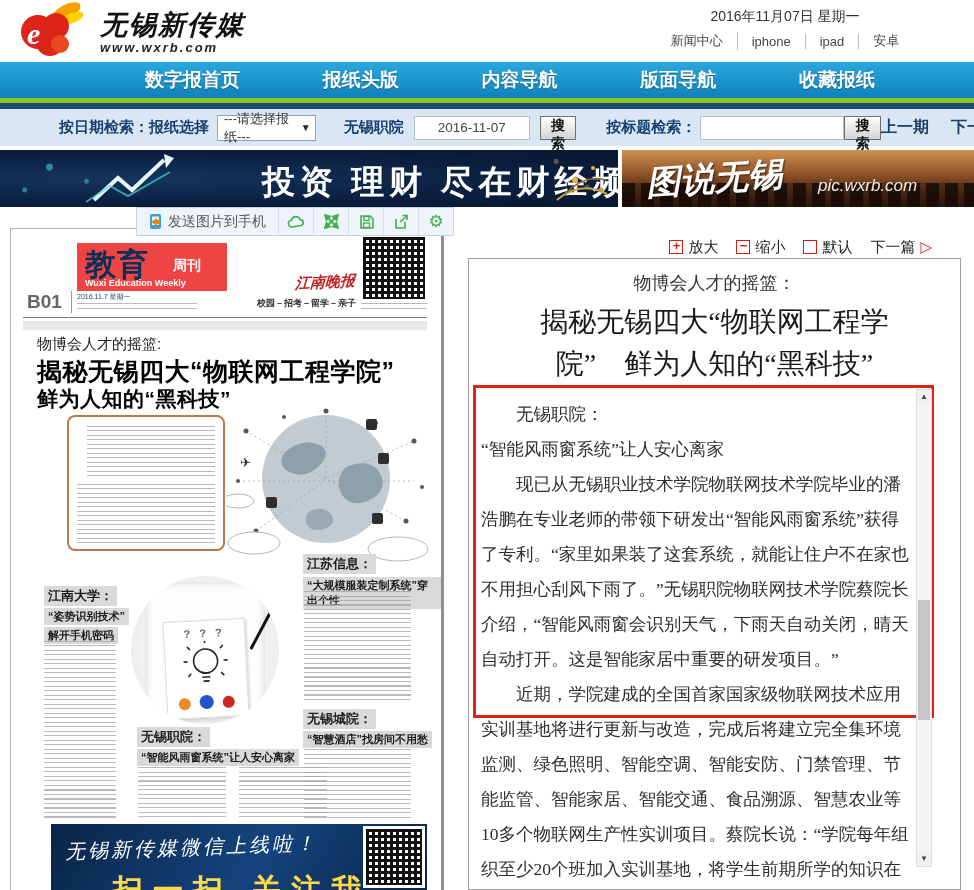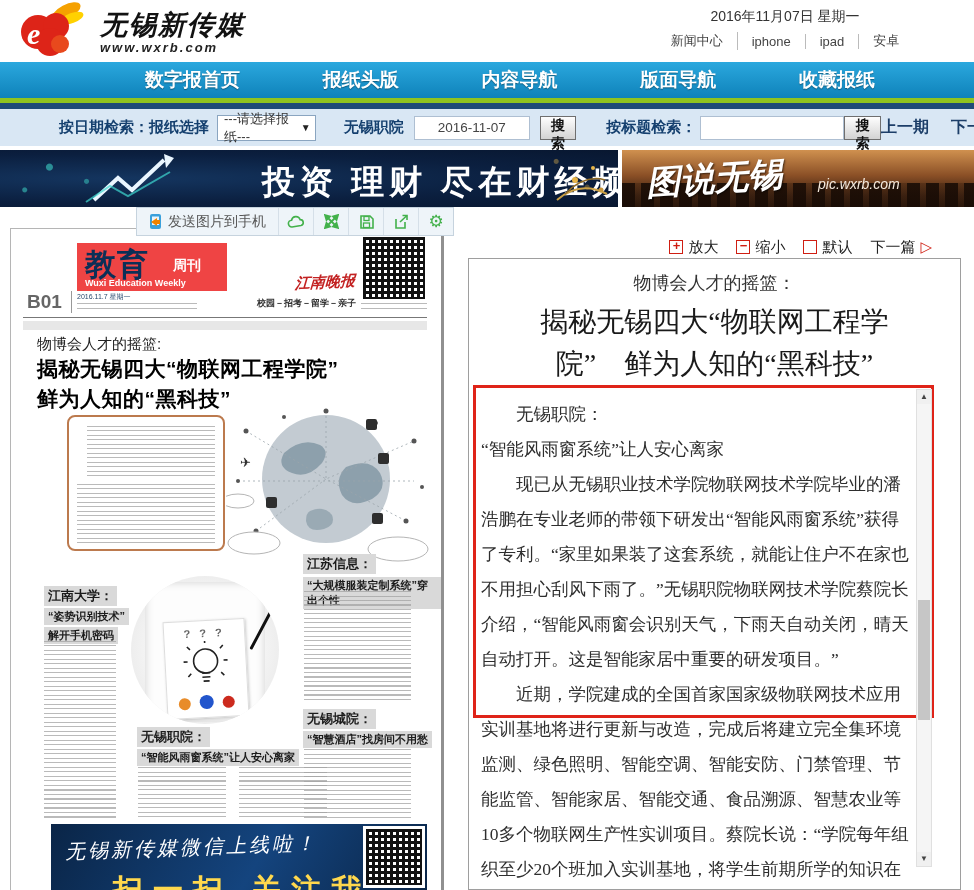--- a/index.html
+++ b/index.html
@@ -52,21 +52,21 @@
        radial-gradient(circle at 95% 65%,rgba(255,190,60,.3) 0 2px,transparent 3px),
        radial-gradient(ellipse at 20% 50%,#14355f 0%,#0b1f3f 60%,#081730 100%);}
   .ban-fin-text{position:absolute;left:262px;top:10px;font-family:"Liberation Serif",serif;
        font-size:33px;font-weight:bold;color:#fff;letter-spacing:5px;white-space:nowrap;}
   .ban-pic{left:622px;top:150px;width:352px;height:57px;cursor:pointer;overflow:hidden;
      background:linear-gradient(#d0914f 0%,#8a4f26 45%,#3a2112 80%,#1d1008 100%);}
   .ban-pic .city{position:absolute;left:0;bottom:0;width:100%;height:24px;
      background:repeating-linear-gradient(90deg,rgba(25,12,5,.9) 0 13px,rgba(60,32,14,.4) 13px 19px);}
   .ban-pic-title{position:absolute;left:24px;top:6px;font-family:"Liberation Serif",serif;font-style:italic;
      font-weight:bold;font-size:34px;color:#fff;transform:rotate(-4deg);text-shadow:1px 1px 2px rgba(0,0,0,.6);}
-  .ban-pic-url{position:absolute;left:196px;top:26px;font-size:14px;color:#f4e9dd;font-style:italic;}
+  .ban-pic-url{position:absolute;left:196px;top:26px;font-size:17px;color:#f4e9dd;font-style:italic;}
 
   
   .toolbar{left:136px;top:207px;height:27px;background:#eef4f9;border:1px solid #c6d3de;
      display:flex;align-items:stretch;z-index:20;}
   .tb-send{display:flex;align-items:center;gap:6px;padding:0 12px;font-size:14px;color:#555;cursor:pointer;text-align:right;}
   .tb-ico{width:34px;display:flex;align-items:center;justify-content:center;border-left:1px solid #d5dfe8;cursor:pointer;}
 
   
   .paper{left:10px;top:228px;width:430px;height:661px;background:#fff;border:1px solid #b5b5b5;
      border-right:3px solid #909090;overflow:hidden;z-index:5;}
@@ -79,21 +79,21 @@
   .qr{background:
       repeating-linear-gradient(90deg,#111 0 3px,transparent 3px 6px),
       repeating-linear-gradient(#111 0 3px,#fff 3px 6px);}
   .qr1{position:absolute;left:352px;top:8px;width:62px;height:62px;outline:2px solid #fff;}
   .pageno{position:absolute;left:16px;top:62px;font-size:19px;color:#666;font-weight:bold;}
   .meta-div{position:absolute;left:60px;top:62px;width:1px;height:22px;background:#999;}
   .sections-nav{position:absolute;left:246px;top:68px;font-size:9px;font-weight:bold;color:#333;}
   .paper-rule{position:absolute;left:12px;top:88px;width:404px;height:1px;background:#777;}
   .paper-band{position:absolute;left:12px;top:92px;width:404px;height:9px;background:#e7e7e7;}
   .np-kicker{position:absolute;left:26px;top:106px;font-size:15px;color:#222;}
-  .np-h1{position:absolute;left:26px;top:126px;font-size:21px;font-weight:900;color:#000;letter-spacing:.5px;}
+  .np-h1{position:absolute;left:26px;top:126px;font-size:25px;font-weight:900;color:#000;letter-spacing:.5px;}
   .np-h2{position:absolute;left:26px;top:156px;font-size:21px;font-weight:900;color:#000;letter-spacing:.5px;}
   .ft{background:repeating-linear-gradient(#a3a3a3 0 1px,transparent 1px 4.5px);opacity:.75;}
   .orangebox{position:absolute;left:56px;top:186px;width:158px;height:136px;border:2px solid #bc7a4e;
      border-radius:8px;padding:9px 8px;box-sizing:border-box;}
   .graycap{background:#d9d9d9;font-weight:bold;color:#1c1c1c;padding:1px 4px;display:inline-block;}
   .cap-title{font-size:13px;}
   .cap-sub{font-size:11px;}
   .photo-circle{position:absolute;left:120px;top:347px;width:148px;height:148px;border-radius:50%;
      background:radial-gradient(#f4f4f4 55%,#e2e2e2);overflow:hidden;}
   .shirt{position:absolute;left:14px;top:6px;width:120px;height:140px;background:#fdfdfd;

